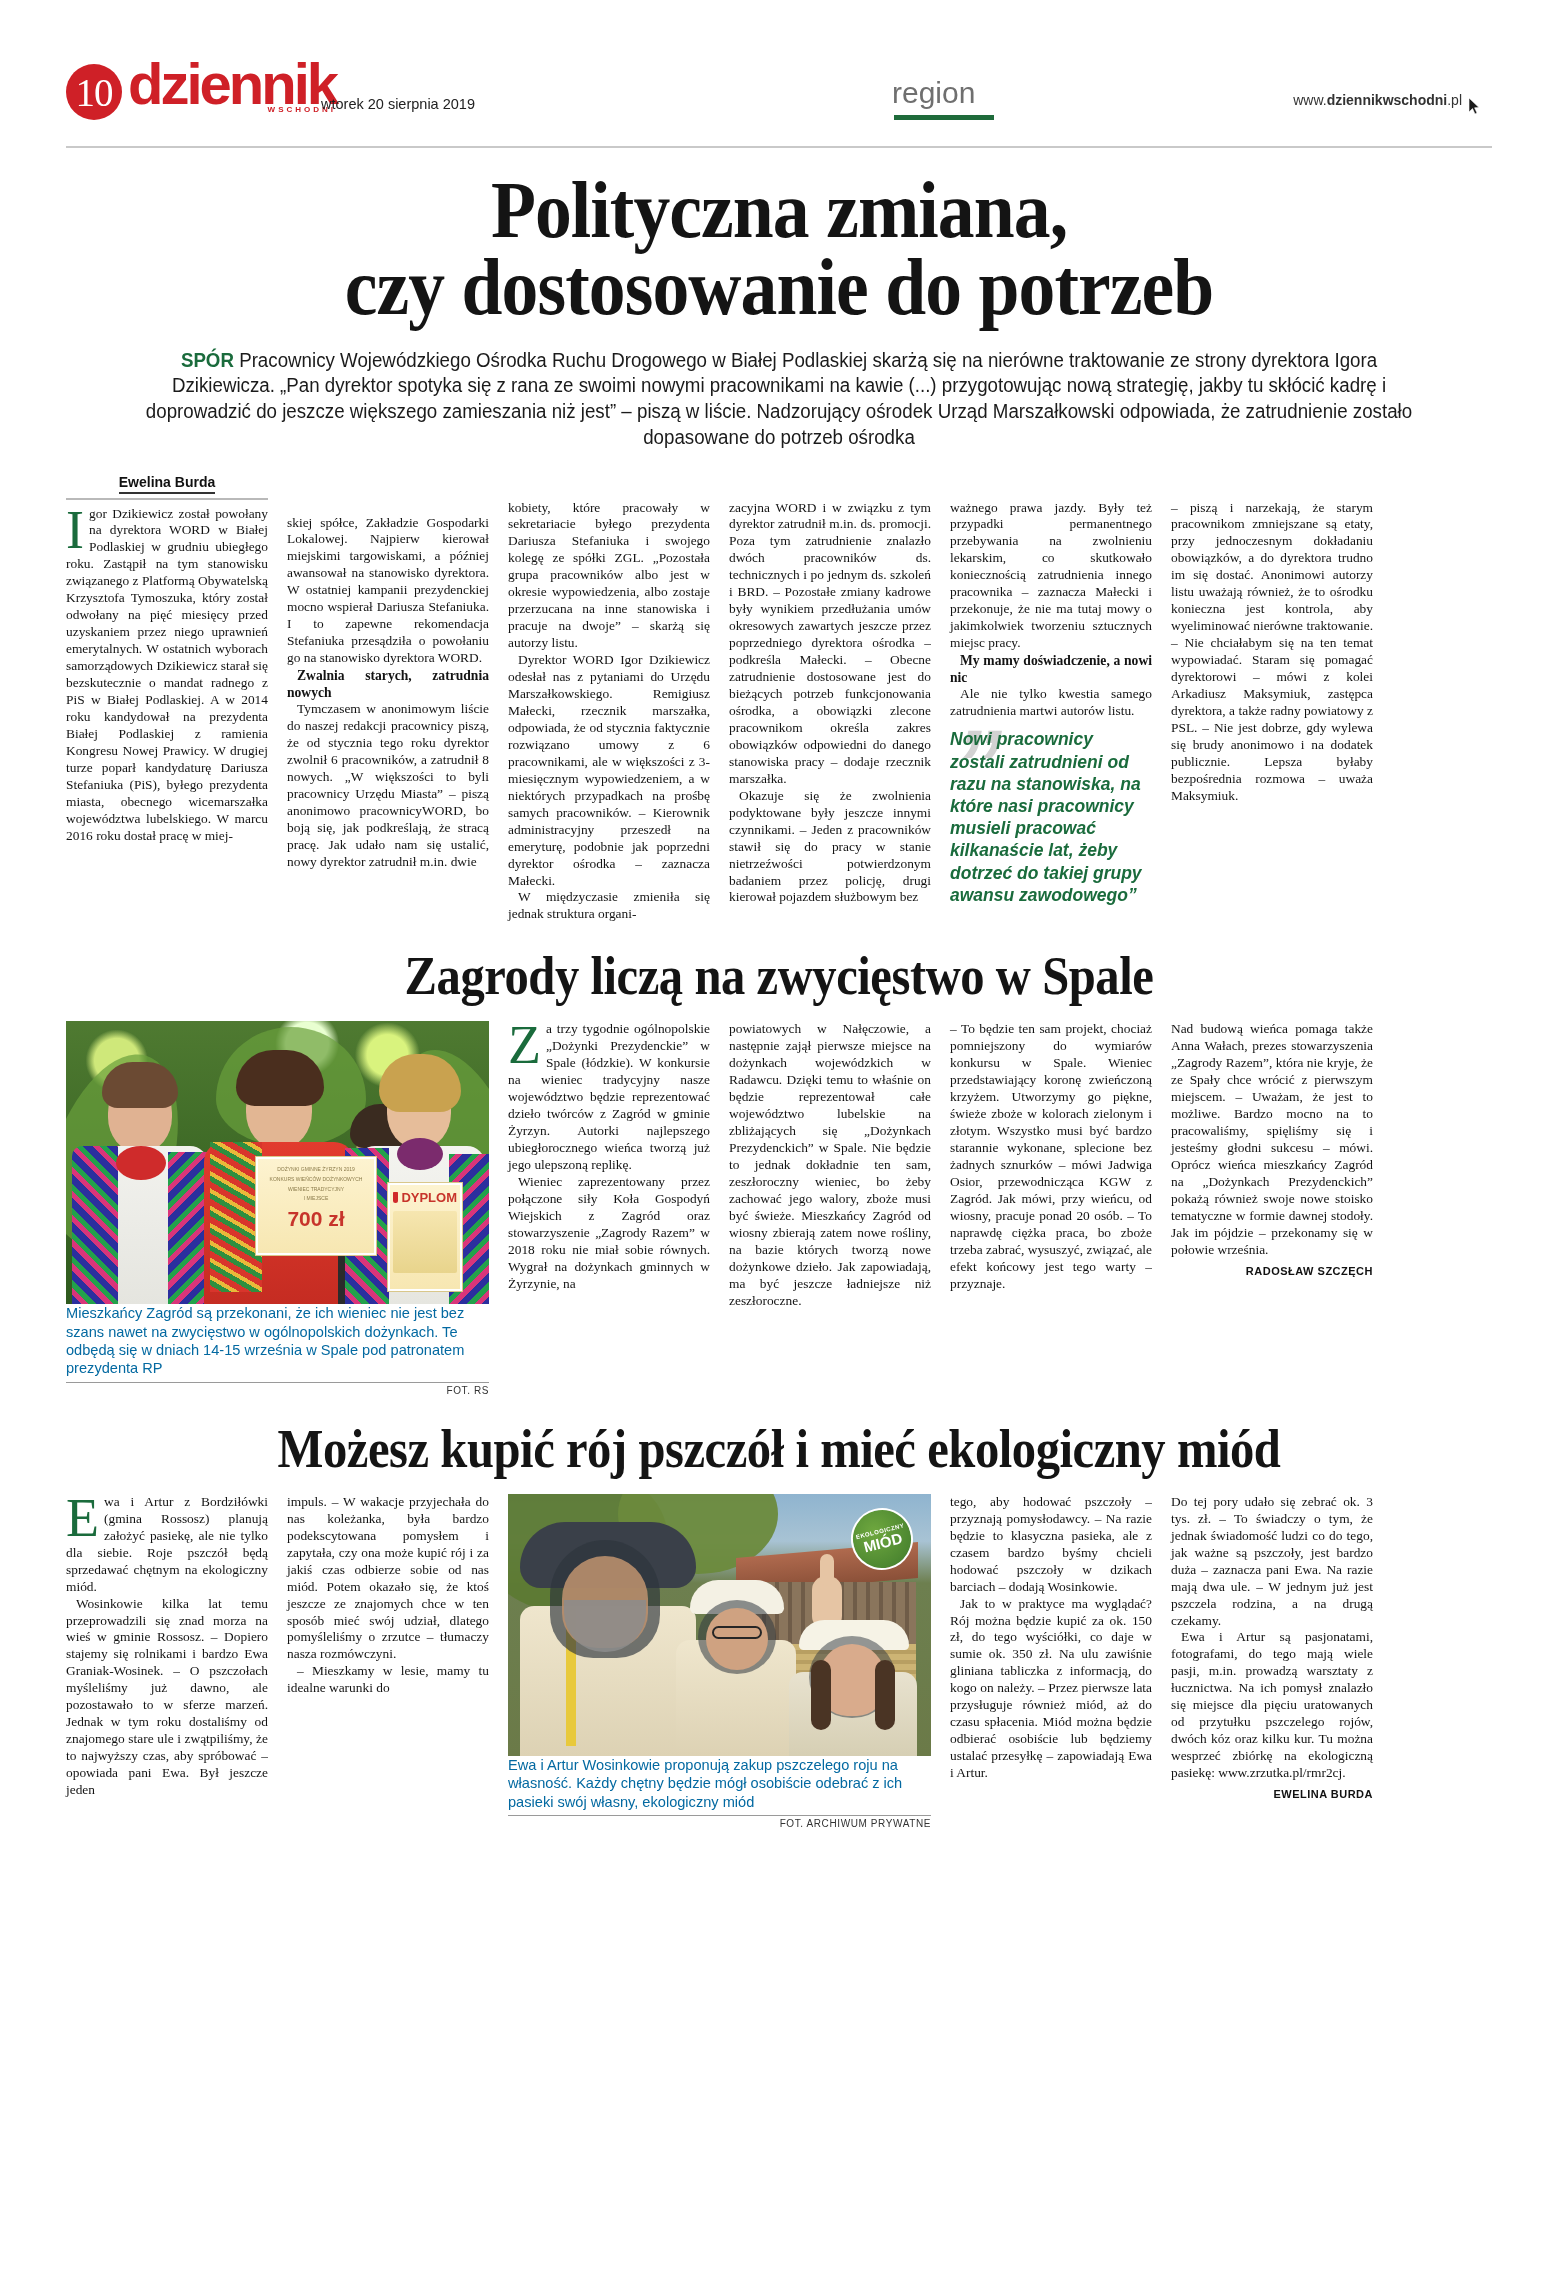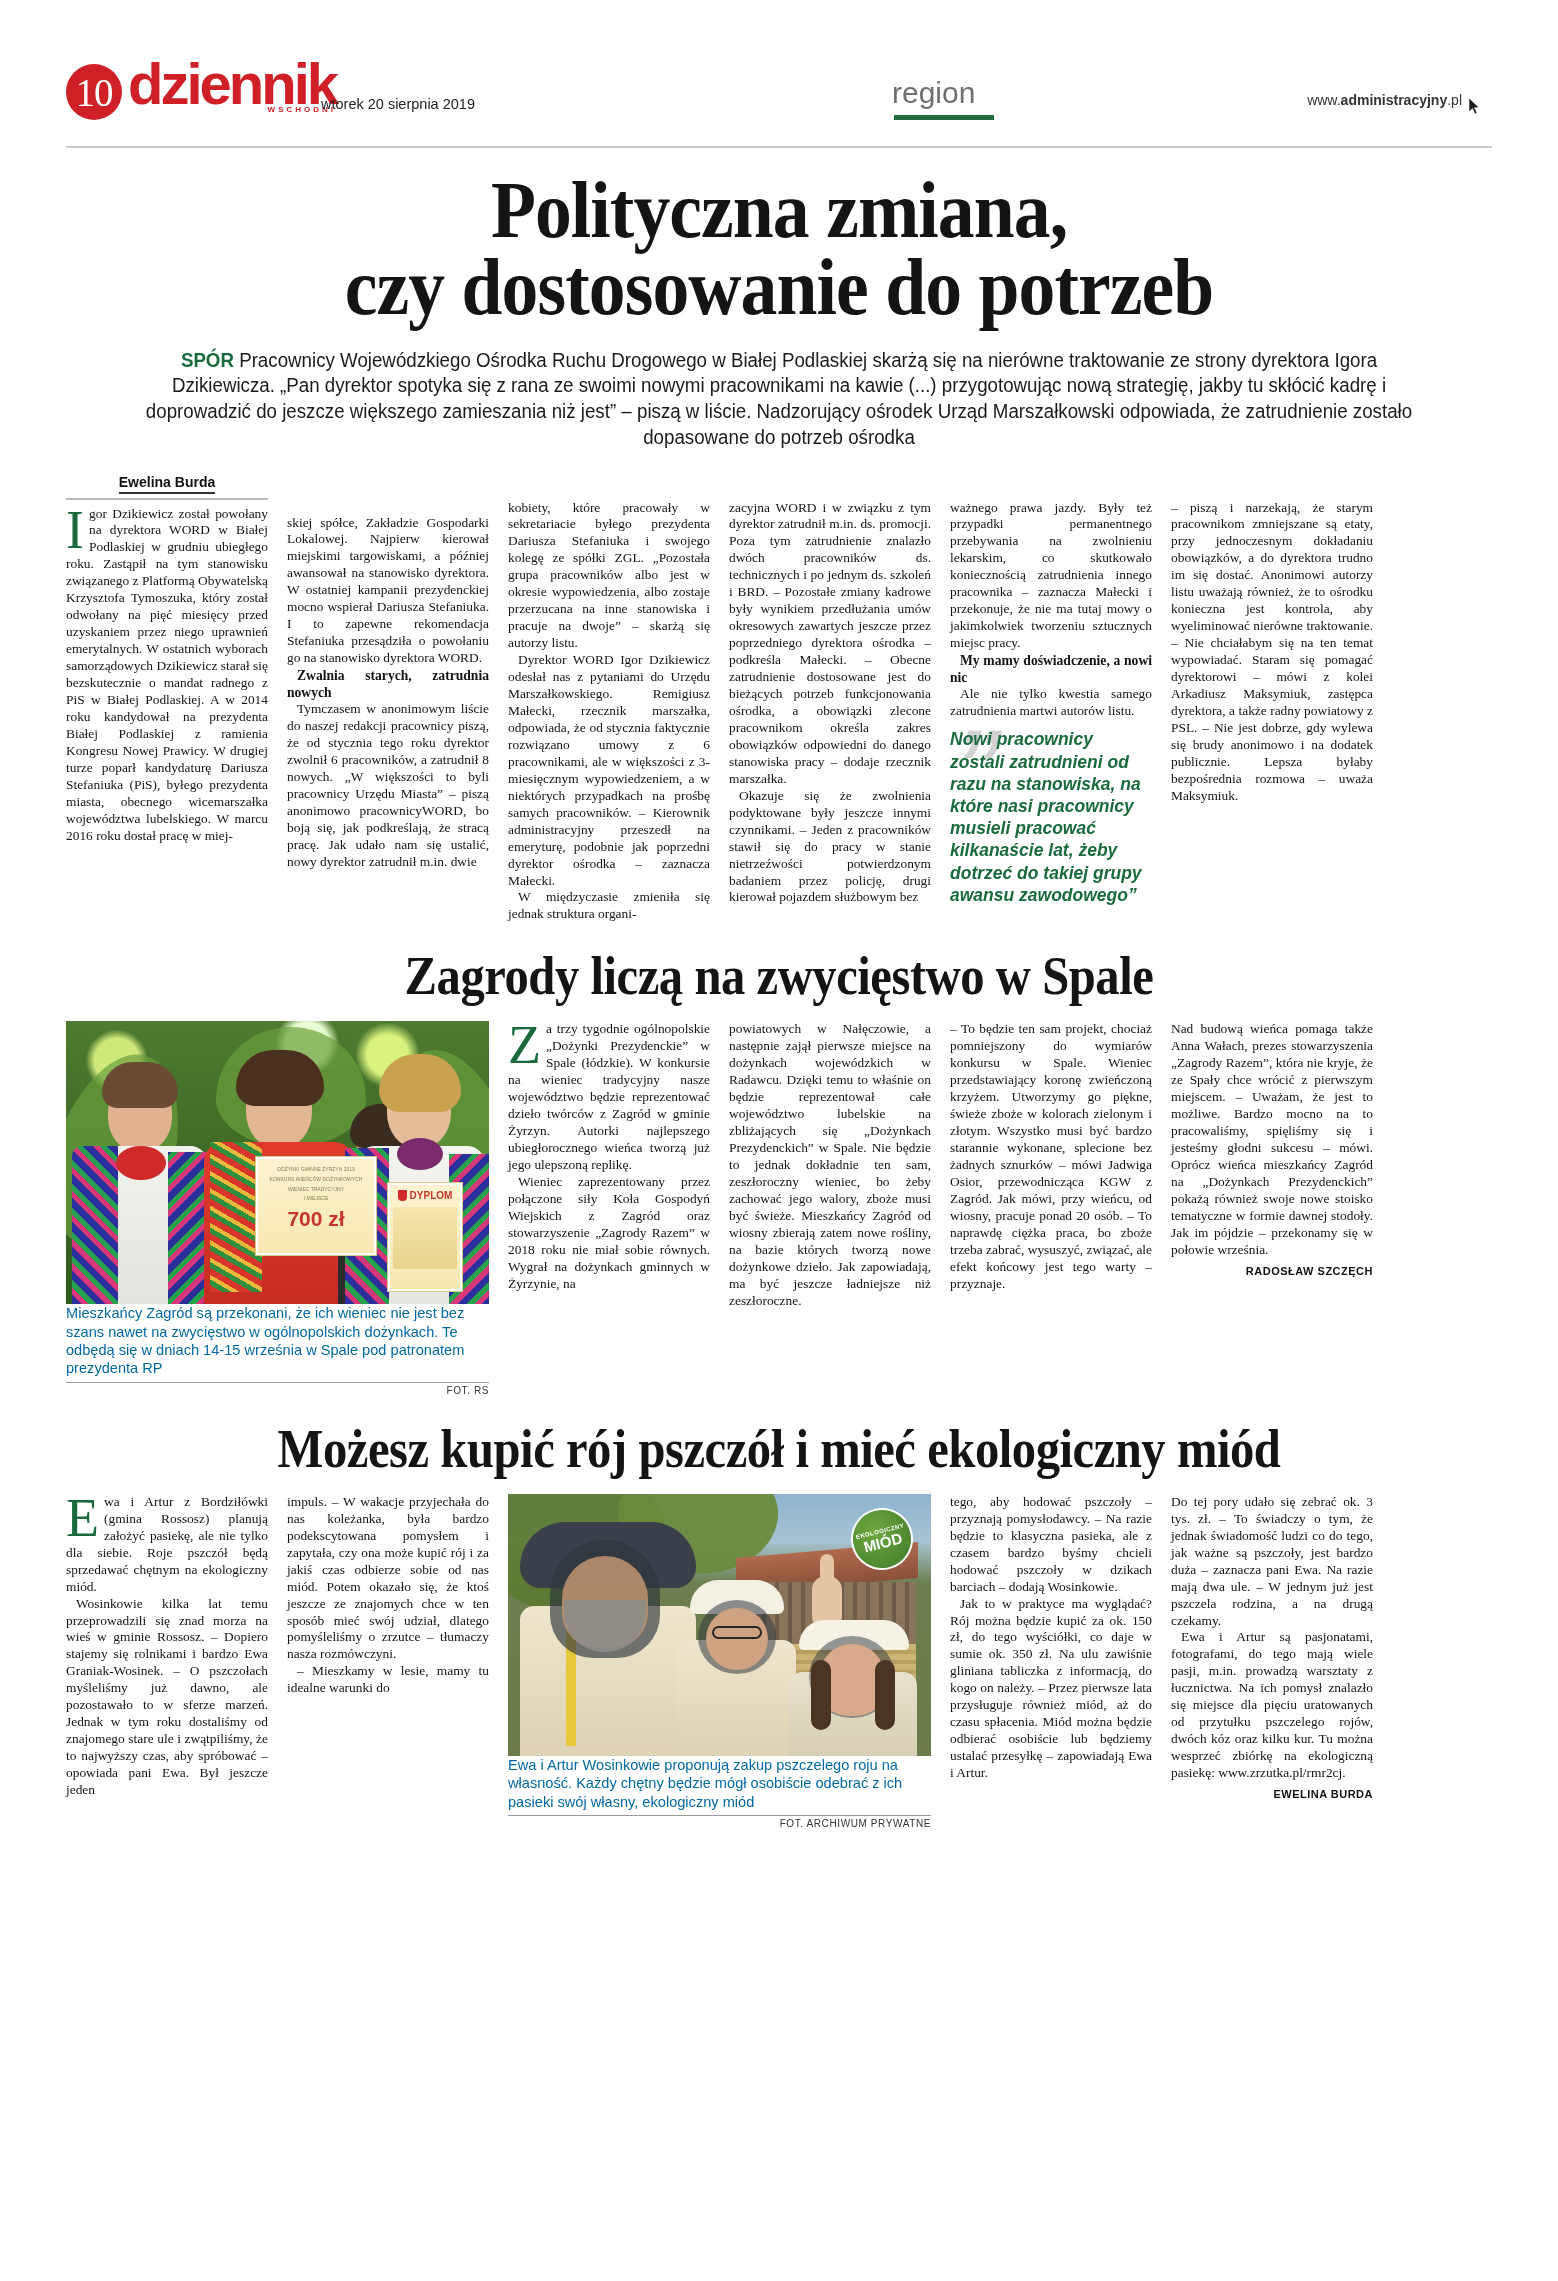--- a/index.html
+++ b/index.html
@@ -183,21 +183,21 @@
     <div class="logo-block">
       <div class="logo-word">dziennik</div>
       <div class="logo-sub">WSCHODNI</div>
     </div>
 
     <div class="issue-date">wtorek 20 sierpnia 2019</div>
 
     <div class="section-name">region</div>
     <div class="section-rule"></div>
 
-    <div class="site-url"><span>www.</span><b>administracyjny</b><span>.pl</span></div>
+    <div class="site-url"><span>www.</span><b>dziennikwschodni</b><span>.pl</span></div>
 
     <svg class="cursor-arrow" viewBox="0 0 12 18">
       <polygon points="0,0 0,14 3.5,10.6 6,16 8,15 5.6,9.8 10,9.6" fill="#1a1a1a" stroke="#fff" stroke-width="0.6"></polygon>
     </svg>
   </div>
   <div class="header-rule"></div>
 
   <div class="main-headline">
     <span>Polityczna zmiana,</span>
     <span class="l2">czy dostosowanie do potrzeb</span>
@@ -306,21 +306,21 @@
           <div class="dip-text">DOŻYNKI GMINNE ŻYRZYN 2019</div>
           <div class="dip-text" style="margin-top:4px">KONKURS WIEŃCÓW DOŻYNKOWYCH</div>
           <div class="dip-text" style="margin-top:4px">WIENIEC TRADYCYJNY</div>
           <div class="dip-text" style="margin-top:3px">I MIEJSCE</div>
           <div class="dip-amount" style="font-size:21px;margin-top:6px">700 zł</div>
         </div>
 
         <div class="diploma" style="left:322px;top:162px;width:74px;height:108px;padding:5px 3px 0 3px;">
           <div style="display:flex;align-items:center;gap:3px;justify-content:center;">
             <div style="width:9px;height:11px;background:#d02a2a;border-radius:1px 1px 4px 4px;"></div>
-            <div style="font-family:'Liberation Sans',sans-serif;font-weight:bold;font-size:10px;color:#c7342b;text-align:right;">DYPLOM</div>
+            <div style="font-family:'Liberation Sans',sans-serif;font-weight:bold;font-size:13px;color:#c7342b;text-align:right;">DYPLOM</div>
           </div>
           <div style="margin-top:6px;height:62px;background:linear-gradient(180deg,#f6e6b0,#e8d48c);border-radius:2px;"></div>
         </div>
       </div>
 
       <div class="caption">Mieszkańcy Zagród są przekonani, że ich wieniec nie jest bez szans nawet na zwycięstwo w ogólnopolskich dożynkach. Te odbędą się w dniach 14-15 września w Spale pod patronatem prezydenta RP</div>
       <div class="credit">FOT. RS</div>
     </div>
 
     <div class="col">

